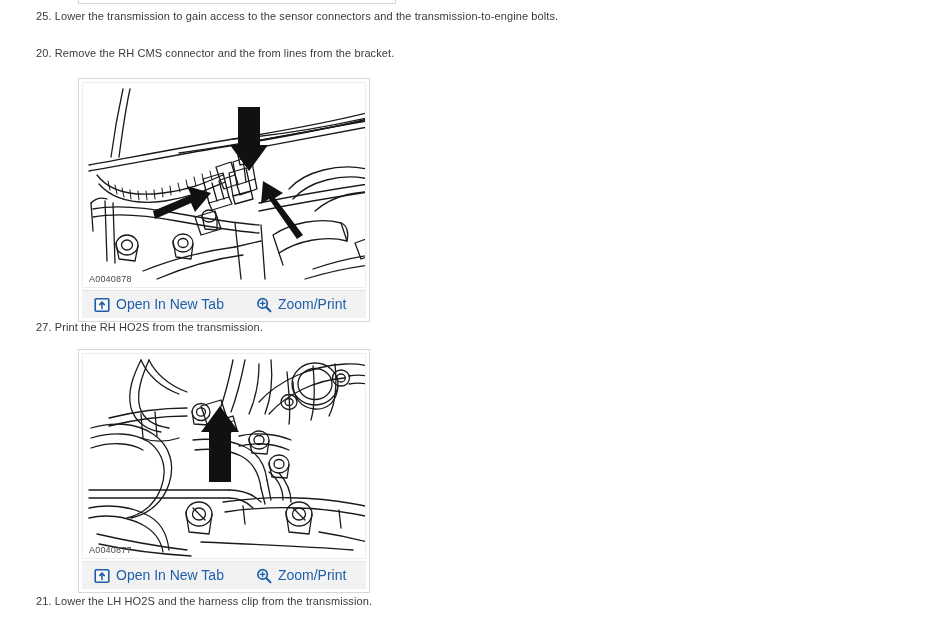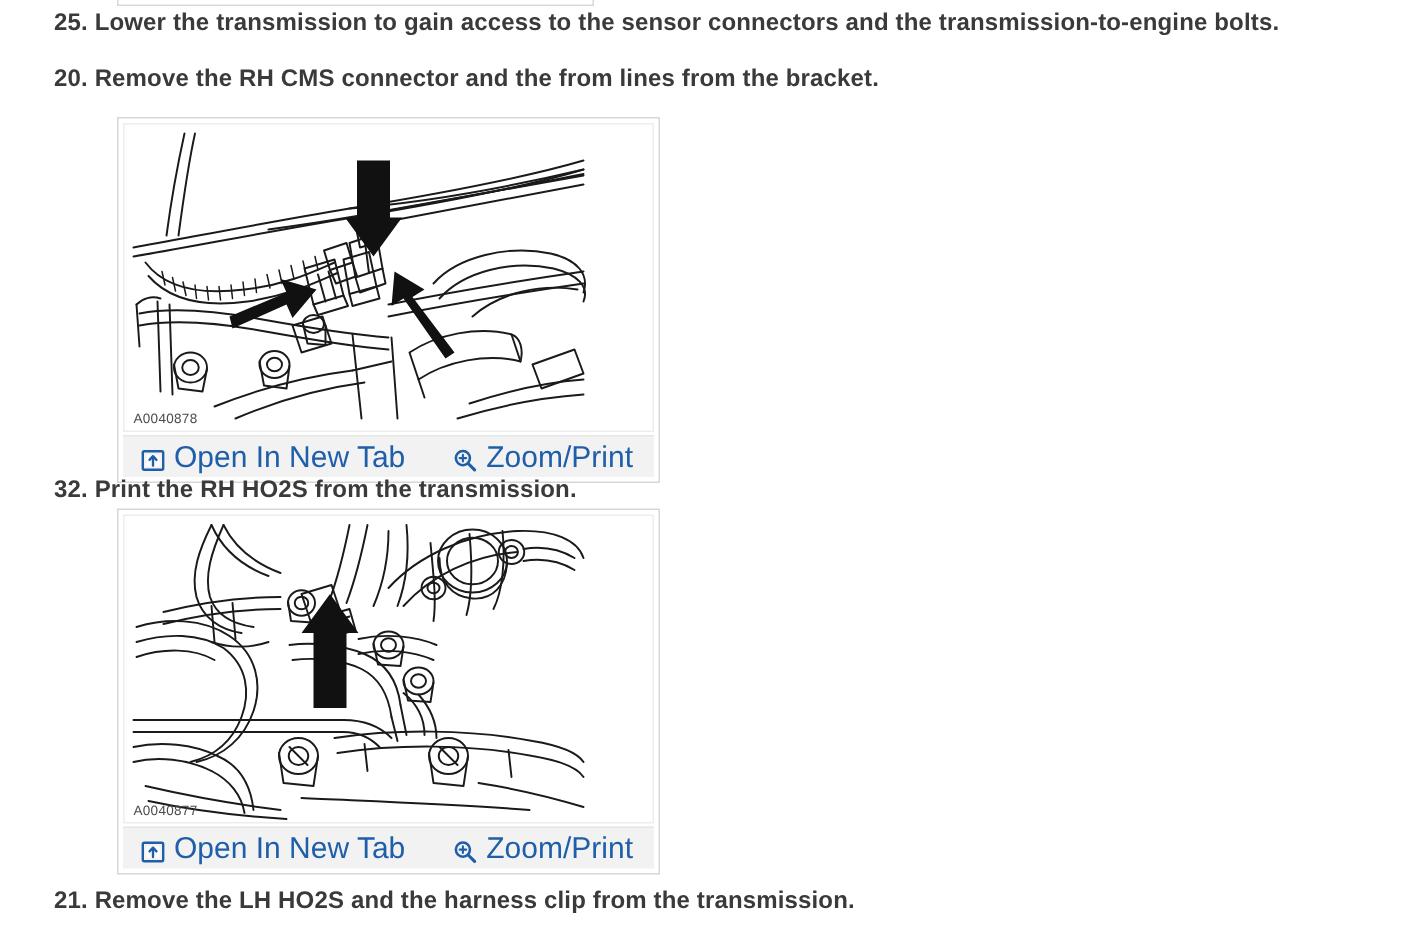--- a/index.html
+++ b/index.html
@@ -27,35 +27,34 @@
     background: #ffffff;
     border: 1px solid #d9d9d9;
     border-top: none;
     box-sizing: border-box;
   }
 
   
   .step {
     position: absolute;
     left: 36px;
-    font-size: 16px;
+    font-size: 11px;
     line-height: 20px;
     color: #3a3a3a;
     white-space: nowrap;
     letter-spacing: 0.1px;
-    font-weight: bold;
   }
   .step .num { }
   .step .txt { }
 
   
   .figure {
     position: absolute;
     left: 78px;
-    width: 362px;
+    width: 292px;
     box-sizing: border-box;
     border: 1px solid #d7d7d7;
     background: #ffffff;
   }
   .figure-image-wrap {
     position: relative;
     height: 206px;
     background: #ffffff;
     margin: 3px 3px 0 3px;
     border: 1px solid #ededed;
@@ -79,24 +78,24 @@
     background: #f2f2f2;
     border-top: 1px solid #e6e6e6;
     margin: 2px 3px 3px 3px;
     display: flex;
     align-items: center;
     padding-left: 12px;
     box-sizing: border-box;
   }
   .tool-link {
     display: inline-flex;
-    align-items: flex-end;
+    align-items: flex-start;
     gap: 6px;
     color: #1f5fa9;
-    font-size: 20px;
+    font-size: 14px;
     cursor: pointer;
     text-decoration: none;
     line-height: 1;
   }
   .tool-link + .tool-link { margin-left: 32px; }
   .tool-link .label { white-space: nowrap; }
   .tool-icon {
     display: inline-block;
     width: 16px;
     height: 16px;
@@ -245,25 +244,25 @@
           <path d="M6.6 4.2 L6.6 8.6 M4.4 6.4 L8.8 6.4" stroke="#1f5fa9" stroke-width="1.4" stroke-linecap="round"></path>
           <path d="M10.1 10.0 L14.4 14.3" stroke="#1f5fa9" stroke-width="2.1" stroke-linecap="round"></path>
         </svg>
       </span>
       <span class="label">Zoom/Print</span>
     </a>
   </div>
 </div>
 
 <div class="step" style="top:317px;">
-  <span class="num">32.</span>
+  <span class="num">27.</span>
   <span class="txt">Print the RH HO2S from the transmission.</span>
 </div>
 
-<div class="figure" style="top:339px;">
+<div class="figure" style="top:349px;">
   <div class="figure-image-wrap">
     <svg width="312" height="204" viewBox="0 0 312 204" xmlns="http://www.w3.org/2000/svg">
       <g fill="none" stroke="#1a1a1a" stroke-width="1.3" stroke-linejoin="round" stroke-linecap="round">
 
         <path d="M58 6 C 66 24, 80 34, 96 40"></path>
         <path d="M66 6 C 74 22, 88 32, 104 38"></path>
         <path d="M58 6 C 50 22, 44 38, 48 54 C 52 68, 64 76, 78 78"></path>
         <path d="M66 6 C 58 24, 53 40, 57 54 C 61 66, 72 72, 86 74"></path>
 
         <path d="M150 6 C 146 26, 142 42, 136 58"></path>
@@ -380,14 +379,14 @@
           <path d="M10.1 10.0 L14.4 14.3" stroke="#1f5fa9" stroke-width="2.1" stroke-linecap="round"></path>
         </svg>
       </span>
       <span class="label">Zoom/Print</span>
     </a>
   </div>
 </div>
 
 <div class="step" style="top:591px;">
   <span class="num">21.</span>
-  <span class="txt">Remove the LH HO2S and the harness clip from the transmission.</span>
+  <span class="txt">Lower the LH HO2S and the harness clip from the transmission.</span>
 </div>
 
 </body></html>

